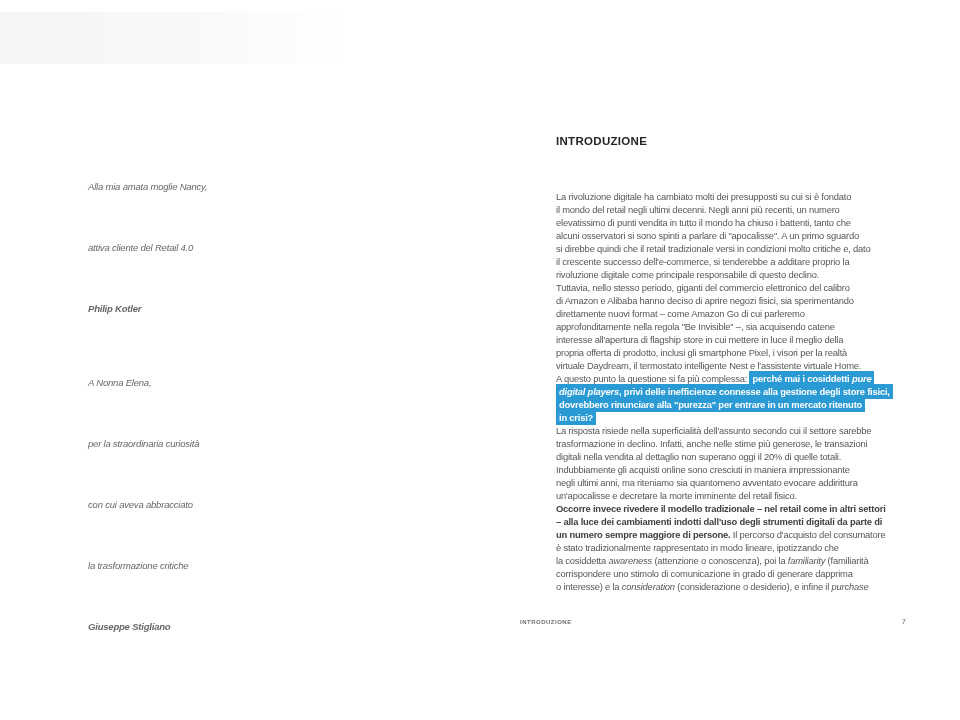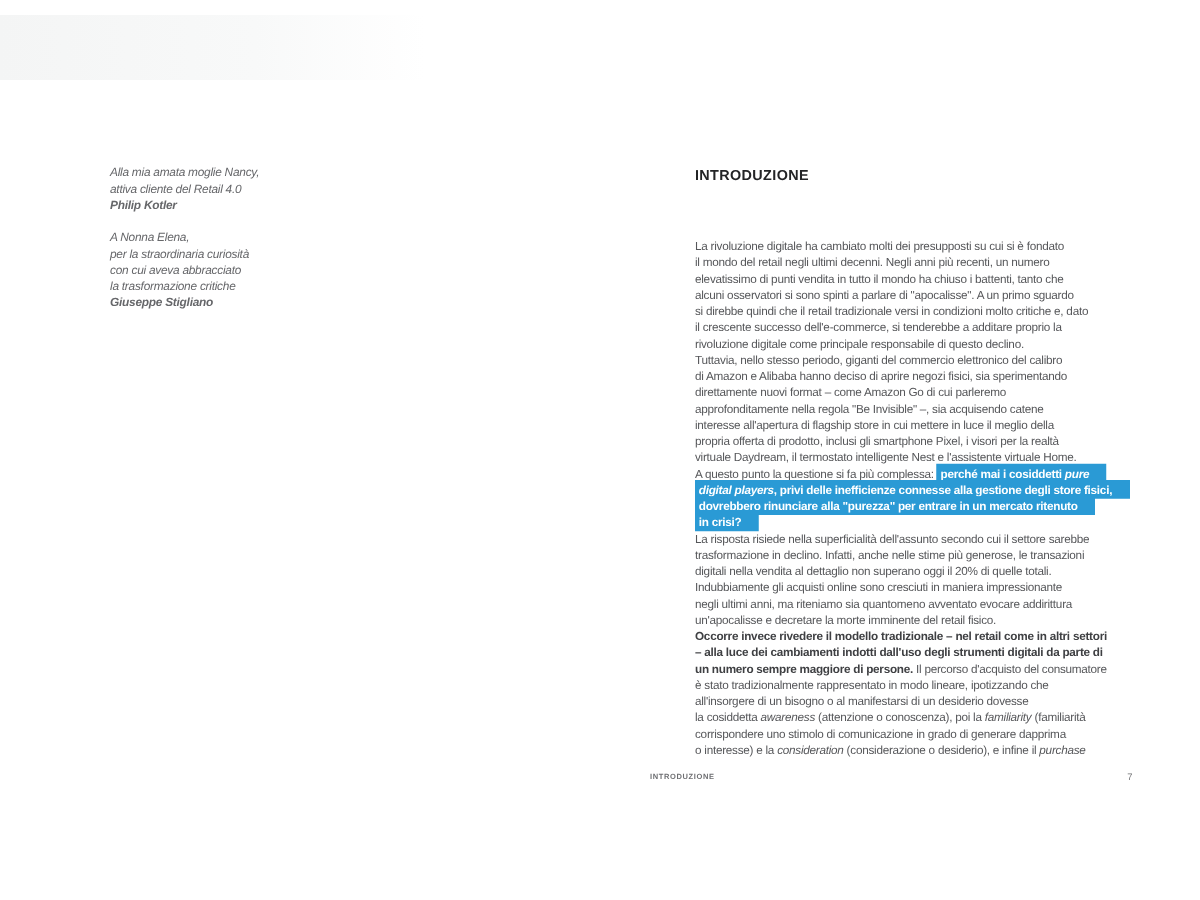--- a/index.html
+++ b/index.html
@@ -12,36 +12,36 @@
     position:absolute;left:0;top:12px;width:340px;height:52px;
     background:linear-gradient(to right,#f4f5f5 0%,#f8f9f9 60%,rgba(248,249,249,0) 100%);
     pointer-events:none;
   }
   
   .dedication{
     position:absolute;left:88px;top:132px;width:260px;
     font-size:9.5px;line-height:13px;letter-spacing:-0.2px;
     font-style:italic;color:#66676a;
   }
-  .ded-line{height:13px;white-space:nowrap;}
+  .ded-line{height:13px;white-space:nowrap;margin-top:48px;}
   .ded-gap{height:13px;}
   .ded-bold{font-weight:700;}
   
   .chapter-heading{
     position:absolute;left:556px;top:135px;
     font-size:11.5px;font-weight:700;letter-spacing:0.3px;color:#232426;
   }
   .body-text{
     position:absolute;left:556px;top:155px;width:352px;
     font-size:9.4px;line-height:13px;letter-spacing:-0.2px;color:#56575a;margin-top:35px;
   }
   .bline{height:13px;white-space:nowrap;}
   .it{font-style:italic;}
   .bd{font-weight:700;color:#3f4043;text-align:right;}
-  .hlwrap{background:var(--hl,#2a9ad5);padding:2px 14px 2px 3px;}
+  .hlwrap{background:var(--hl,#2a9ad5);padding:2px 3px 2px 3px;}
   .hlt{color:#ffffff;font-weight:700;}
   
   .footer-label{
     position:absolute;left:520px;top:619px;
     font-size:6px;font-weight:700;letter-spacing:0.5px;color:#6e6f72;
   }
   .folio{
     position:absolute;left:880px;top:617px;width:26px;text-align:right;
     font-size:7.5px;color:#6e6f72;
   }
@@ -87,21 +87,20 @@
     <div class="bline"><span class="">La risposta risiede nella superficialità dell'assunto secondo cui il settore sarebbe</span></div>
     <div class="bline"><span class="">trasformazione in declino. Infatti, anche nelle stime più generose, le transazioni</span></div>
     <div class="bline"><span class="">digitali nella vendita al dettaglio non superano oggi il 20% di quelle totali.</span></div>
     <div class="bline"><span class="">Indubbiamente gli acquisti online sono cresciuti in maniera impressionante</span></div>
     <div class="bline"><span class="">negli ultimi anni, ma riteniamo sia quantomeno avventato evocare addirittura</span></div>
     <div class="bline"><span class="">un'apocalisse e decretare la morte imminente del retail fisico.</span></div>
     <div class="bline"><span class="bd">Occorre invece rivedere il modello tradizionale – nel retail come in altri settori</span></div>
     <div class="bline"><span class="bd">– alla luce dei cambiamenti indotti dall'uso degli strumenti digitali da parte di</span></div>
     <div class="bline"><span class="bd">un numero sempre maggiore di persone.</span><span class=""> Il percorso d'acquisto del consumatore</span></div>
     <div class="bline"><span class="">è stato tradizionalmente rappresentato in modo lineare, ipotizzando che</span></div>
-    <div class="bline"><span class="">all'insorgere di un bisogno o al manifestarsi di un desiderio dovesse</span></div>
     <div class="bline"><span class="">la cosiddetta </span><span class="it">awareness</span><span class=""> (attenzione o conoscenza), poi la </span><span class="it">familiarity</span><span class=""> (familiarità</span></div>
     <div class="bline"><span class="">corrispondere uno stimolo di comunicazione in grado di generare dapprima</span></div>
     <div class="bline"><span class="">o interesse) e la </span><span class="it">consideration</span><span class=""> (considerazione o desiderio), e infine il </span><span class="it">purchase</span></div>
   </div>
 
 <div class="footer-label">INTRODUZIONE</div>
 
 <div class="folio">7</div>
 
 </body></html>

